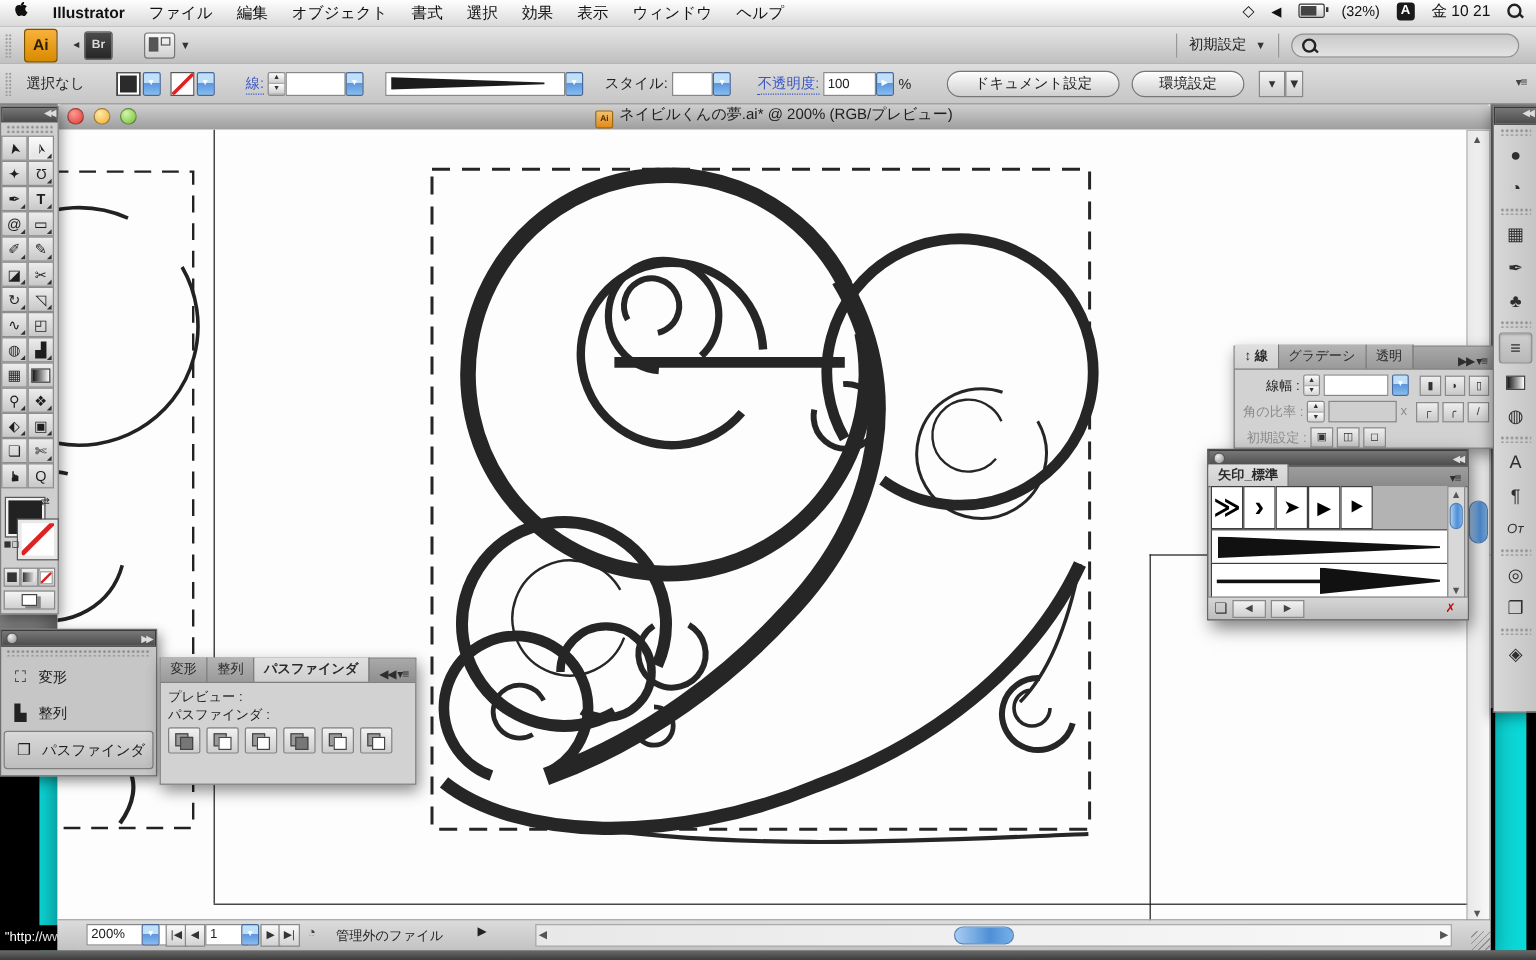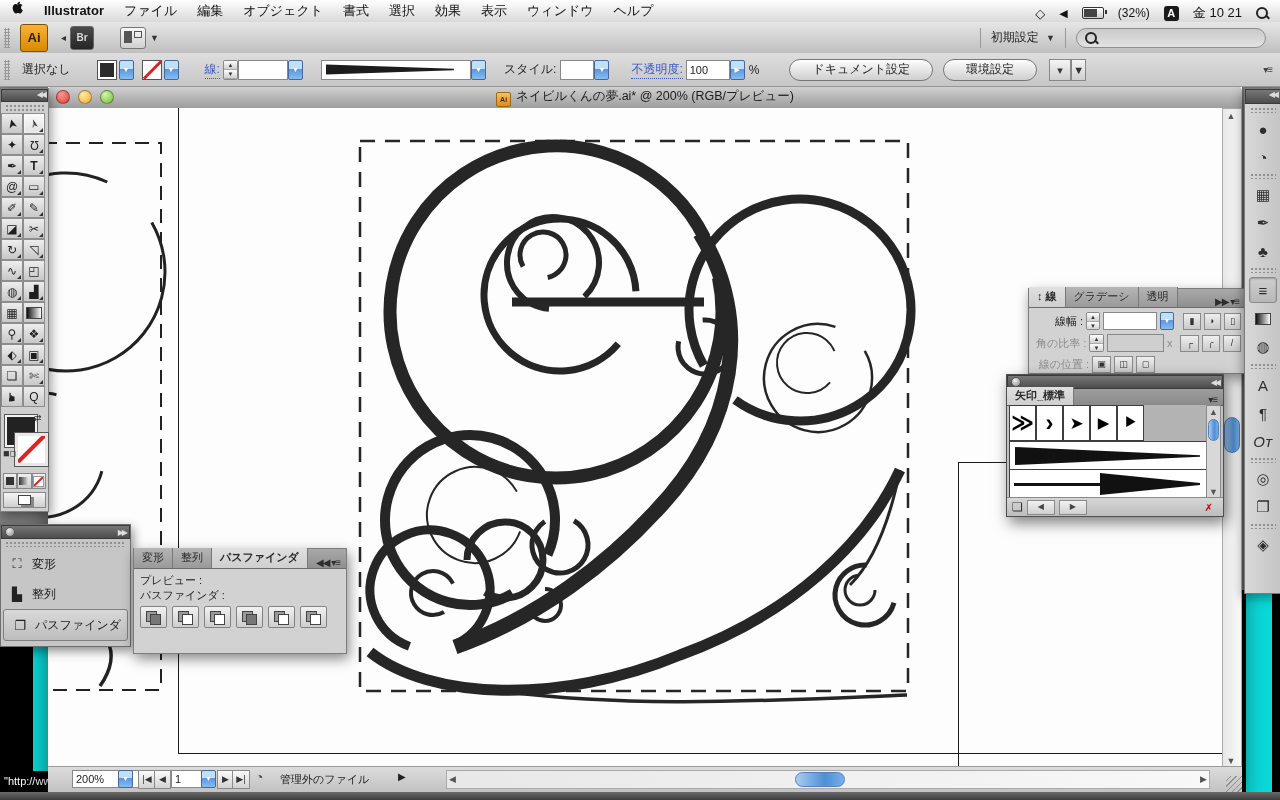--- a/index.html
+++ b/index.html
@@ -3,21 +3,21 @@
 <meta charset="utf-8">
 <style>
   html,body{margin:0;padding:0;width:1280px;height:800px;overflow:hidden;
     font-family:"Liberation Sans","DejaVu Sans",sans-serif;background:#7d7d7d;
     -webkit-font-smoothing:antialiased}
   .abs{position:absolute}
   .nosel{user-select:none}
   
   #menubar{left:0;top:0;width:1280px;height:22px;
     background:linear-gradient(#fefefe,#d9d9d9);border-bottom:1px solid #888;
-    display:flex;align-items:flex-end;font-size:13px;color:#111;z-index:60}
+    display:flex;align-items:flex-start;font-size:13px;color:#111;z-index:60}
   #menubar .mi{padding:0 10px;height:22px;line-height:22px}
   #menubar .appname{font-weight:bold}
   #menubar .right{margin-left:auto;display:flex;align-items:center;gap:14px;padding-right:12px;font-size:12px}
   .batt{display:inline-block;width:20px;height:10px;border:1.5px solid #333;border-radius:2px;position:relative;background:linear-gradient(#fff,#ccc)}
   .batt:before{content:"";position:absolute;left:1px;top:1px;bottom:1px;width:13px;background:#444}
   .batt:after{content:"";position:absolute;right:-4px;top:2px;width:2px;height:4px;background:#333}
   .inputA{display:inline-block;width:15px;height:15px;background:#1a1a1a;color:#fff;font-weight:bold;
     font-size:11px;text-align:center;line-height:15px;border-radius:3px}
   .mag{display:inline-block;width:8px;height:8px;border:2px solid #222;border-radius:50%;position:relative}
   .mag:after{content:"";position:absolute;left:7px;top:7px;width:5px;height:2px;background:#222;transform:rotate(45deg)}
@@ -553,21 +553,21 @@
           <span>▼</span>
         </span>
       <span class="combo" style="width:52px;height:16px;background:#cfcfcf"></span>
       <span class="dim">x</span>
       <span style="width:2px"></span>
       <span class="tinybtn">┌</span>
       <span class="tinybtn">╭</span>
       <span class="tinybtn">/</span>
     </div>
     <div class="srow">
-      <span class="slabel dim">線の位置 :</span>
+      <span class="slabel dim">初期設定 :</span>
       <span class="tinybtn">▣</span>
       <span class="tinybtn">◫</span>
       <span class="tinybtn">◻</span>
     </div>
   </div>
 </div>
 
 <div id="arrowpanel" class="abs">
   <div class="hdr darkhdr">
     <span class="winorb"></span>
@@ -636,21 +636,21 @@
       <span>◍</span>
     </div>
   <div class="dots dotrow"></div>
   <div class="dkico">
       <span>A</span>
     </div>
   <div class="dkico">
       <span>¶</span>
     </div>
   <div class="dkico">
-      <span style="font-style:italic;font-size:15px">Oᴛ</span>
+      <span style="font-style:italic;font-size:11px">Oᴛ</span>
     </div>
   <div class="dots dotrow"></div>
   <div class="dkico">
       <span>◎</span>
     </div>
   <div class="dkico">
       <span>❐</span>
     </div>
   <div class="dots dotrow"></div>
   <div class="dkico">

